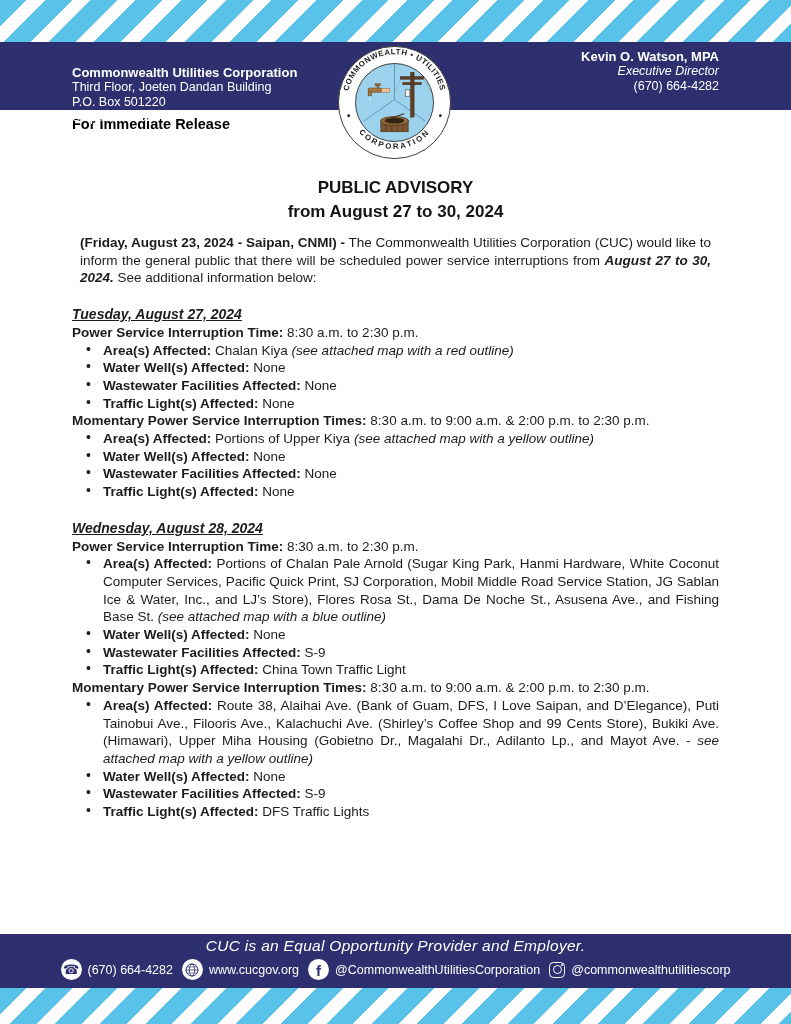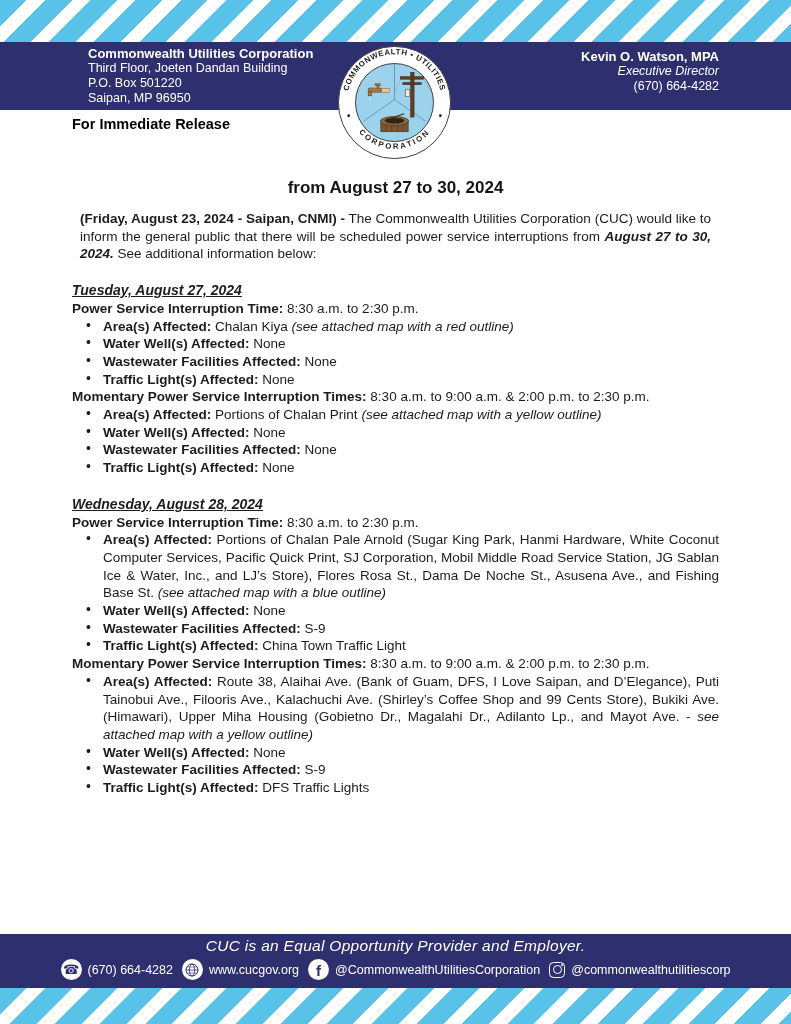--- a/index.html
+++ b/index.html
@@ -3,21 +3,21 @@
 <meta charset="utf-8">
 <style>
   html,body{margin:0;padding:0;background:#fff;}
   .page{position:relative;width:791px;height:1024px;background:#fff;overflow:hidden;
         font-family:"Liberation Sans",sans-serif;color:#1c1c1e;}
   
   .stripes{height:42px;background:repeating-linear-gradient(135deg,var(--stripe_blue,#58c2e8) 0 19px,#ffffff 19px 32px);}
   .fstripes{height:36px;background:repeating-linear-gradient(135deg,var(--stripe_blue,#58c2e8) 0 19px,#ffffff 19px 32px);}
   
   .band{position:relative;height:68px;background:var(--navy,#2d2f6f);color:#fff;}
-  .band-left{position:absolute;left:72px;top:4px;font-size:12.5px;line-height:15px;margin-left:16px;}
+  .band-left{position:absolute;left:72px;top:23px;font-size:12.5px;line-height:15px;}
   .org-name{font-weight:bold;font-size:13px;}
   .band-right{position:absolute;right:72px;top:7px;text-align:right;font-size:12.5px;line-height:15px;}
   .director-name{font-weight:bold;font-size:13px;}
   .director-title{font-style:italic;}
   .logo{position:absolute;left:336px;top:2px;width:117px;height:117px;z-index:5;}
   .release{margin:6px 0 0 72px;font-weight:bold;font-size:14.5px;color:#000000;}
   
   .title{margin-top:44px;text-align:center;font-weight:bold;font-size:17px;line-height:24px;color:#141416;}
   
   .content{margin:10px 72px 0 72px;font-size:13.5px;line-height:17.7px;text-align:justify;}
@@ -110,39 +110,40 @@
         <ellipse cx="60" cy="79" rx="14.5" ry="4.6" fill="#8f683c" stroke="#3c2a15" stroke-width="0.6"></ellipse>
         <ellipse cx="60" cy="78.6" rx="10" ry="3" fill="#332412"></ellipse>
         <line x1="55" y1="76.5" x2="70" y2="71.5" stroke="#4a2f18" stroke-width="1.2"></line>
       </g>
     </svg>
   </div>
 
   <div class="release">For Immediate Release</div>
 
   <div class="title">
+    <div>PUBLIC ADVISORY</div>
     <div>from August 27 to 30, 2024</div>
   </div>
 
   <div class="content">
 
     <p class="intro"><span class="lbl">(Friday, August 23, 2024 - Saipan, CNMI) -</span> <span>The Commonwealth Utilities Corporation (CUC) would like to inform the general public that there will be scheduled power service interruptions from</span> <span class="bi">August 27 to 30, 2024.</span> <span>See additional information below:</span></p>
 
     <div class="section">
       <div class="date-h">Tuesday, August 27, 2024</div>
       <div><span class="lbl">Power Service Interruption Time:</span> <span>8:30 a.m. to 2:30 p.m.</span></div>
 
       <div class="bullet"><span class="lbl">Area(s) Affected:</span> <span>Chalan Kiya</span> <span class="note">(see attached map with a red outline)</span></div>
       <div class="bullet"><span class="lbl">Water Well(s) Affected:</span> <span>None</span></div>
       <div class="bullet"><span class="lbl">Wastewater Facilities Affected:</span> <span>None</span></div>
       <div class="bullet"><span class="lbl">Traffic Light(s) Affected:</span> <span>None</span></div>
 
       <div><span class="lbl">Momentary Power Service Interruption Times:</span> <span>8:30 a.m. to 9:00 a.m. &amp; 2:00 p.m. to 2:30 p.m.</span></div>
 
-      <div class="bullet"><span class="lbl">Area(s) Affected:</span> <span>Portions of Chalan Print</span> <span class="note">(see attached map with a yellow outline)</span></div>
+      <div class="bullet"><span class="lbl">Area(s) Affected:</span> <span>Portions of Upper Kiya</span> <span class="note">(see attached map with a yellow outline)</span></div>
       <div class="bullet"><span class="lbl">Water Well(s) Affected:</span> <span>None</span></div>
       <div class="bullet"><span class="lbl">Wastewater Facilities Affected:</span> <span>None</span></div>
       <div class="bullet"><span class="lbl">Traffic Light(s) Affected:</span> <span>None</span></div>
     </div>
 
     <div class="section">
       <div class="date-h">Wednesday, August 28, 2024</div>
       <div><span class="lbl">Power Service Interruption Time:</span> <span>8:30 a.m. to 2:30 p.m.</span></div>
 
       <div class="bullet"><span class="lbl">Area(s) Affected:</span> <span>Portions of Chalan Pale Arnold (Sugar King Park, Hanmi Hardware, White Coconut Computer Services, Pacific Quick Print, SJ Corporation, Mobil Middle Road Service Station, JG Sablan Ice &amp; Water, Inc., and LJ’s Store), Flores Rosa St., Dama De Noche St., Asusena Ave., and Fishing Base St.</span> <span class="note">(see attached map with a blue outline)</span></div>

